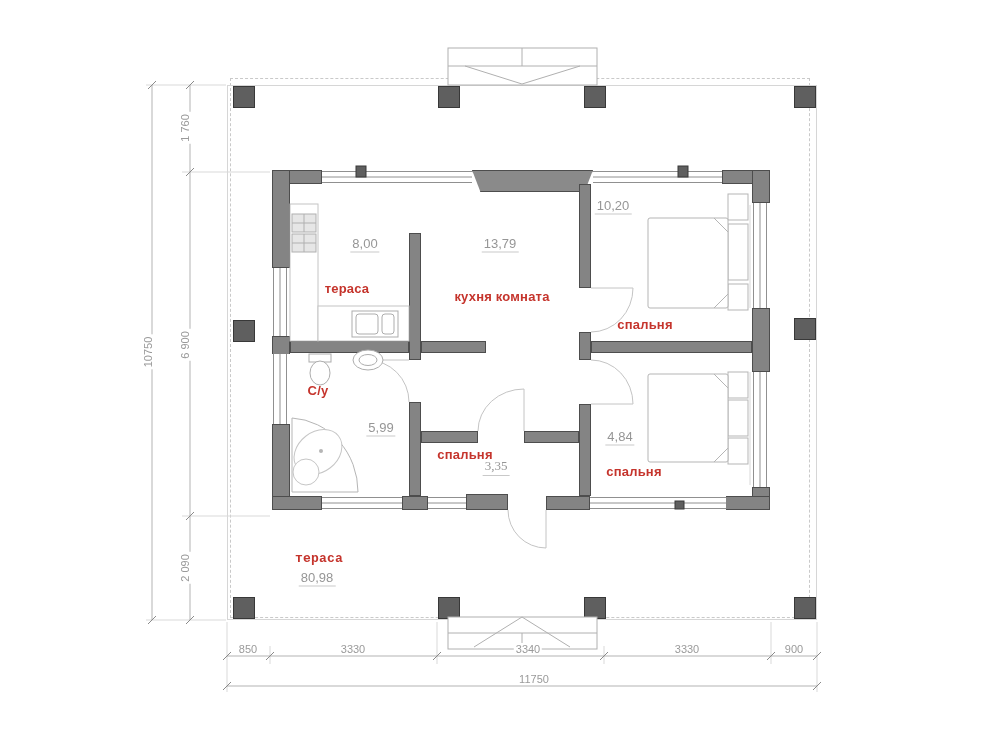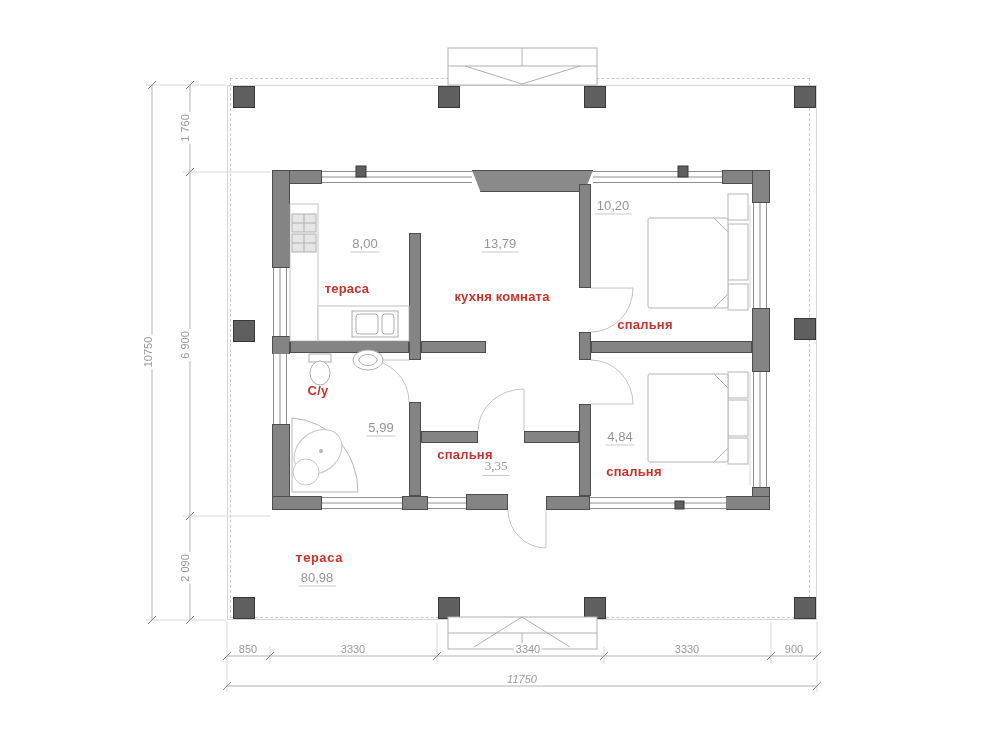--- a/index.html
+++ b/index.html
@@ -210,15 +210,15 @@
 
   <div class="dim rot" style="left:185px;top:128px;">1 760</div>
   <div class="dim rot" style="left:185px;top:345px;">6 900</div>
   <div class="dim rot" style="left:185px;top:568px;">2 090</div>
   <div class="dim rot" style="left:148px;top:352px;">10750</div>
   <div class="dim" style="left:248px;top:649px;">850</div>
   <div class="dim" style="left:353px;top:649px;">3330</div>
   <div class="dim" style="left:520px;top:649px;margin-left:8px;">3340</div>
   <div class="dim" style="left:687px;top:649px;">3330</div>
   <div class="dim" style="left:794px;top:649px;">900</div>
-  <div class="dim" style="left:522px;top:679px;font-style:italic;">11750</div>
+  <div class="dim" style="left:534px;top:679px;">11750</div>
 
 </div>
 
 </body></html>

